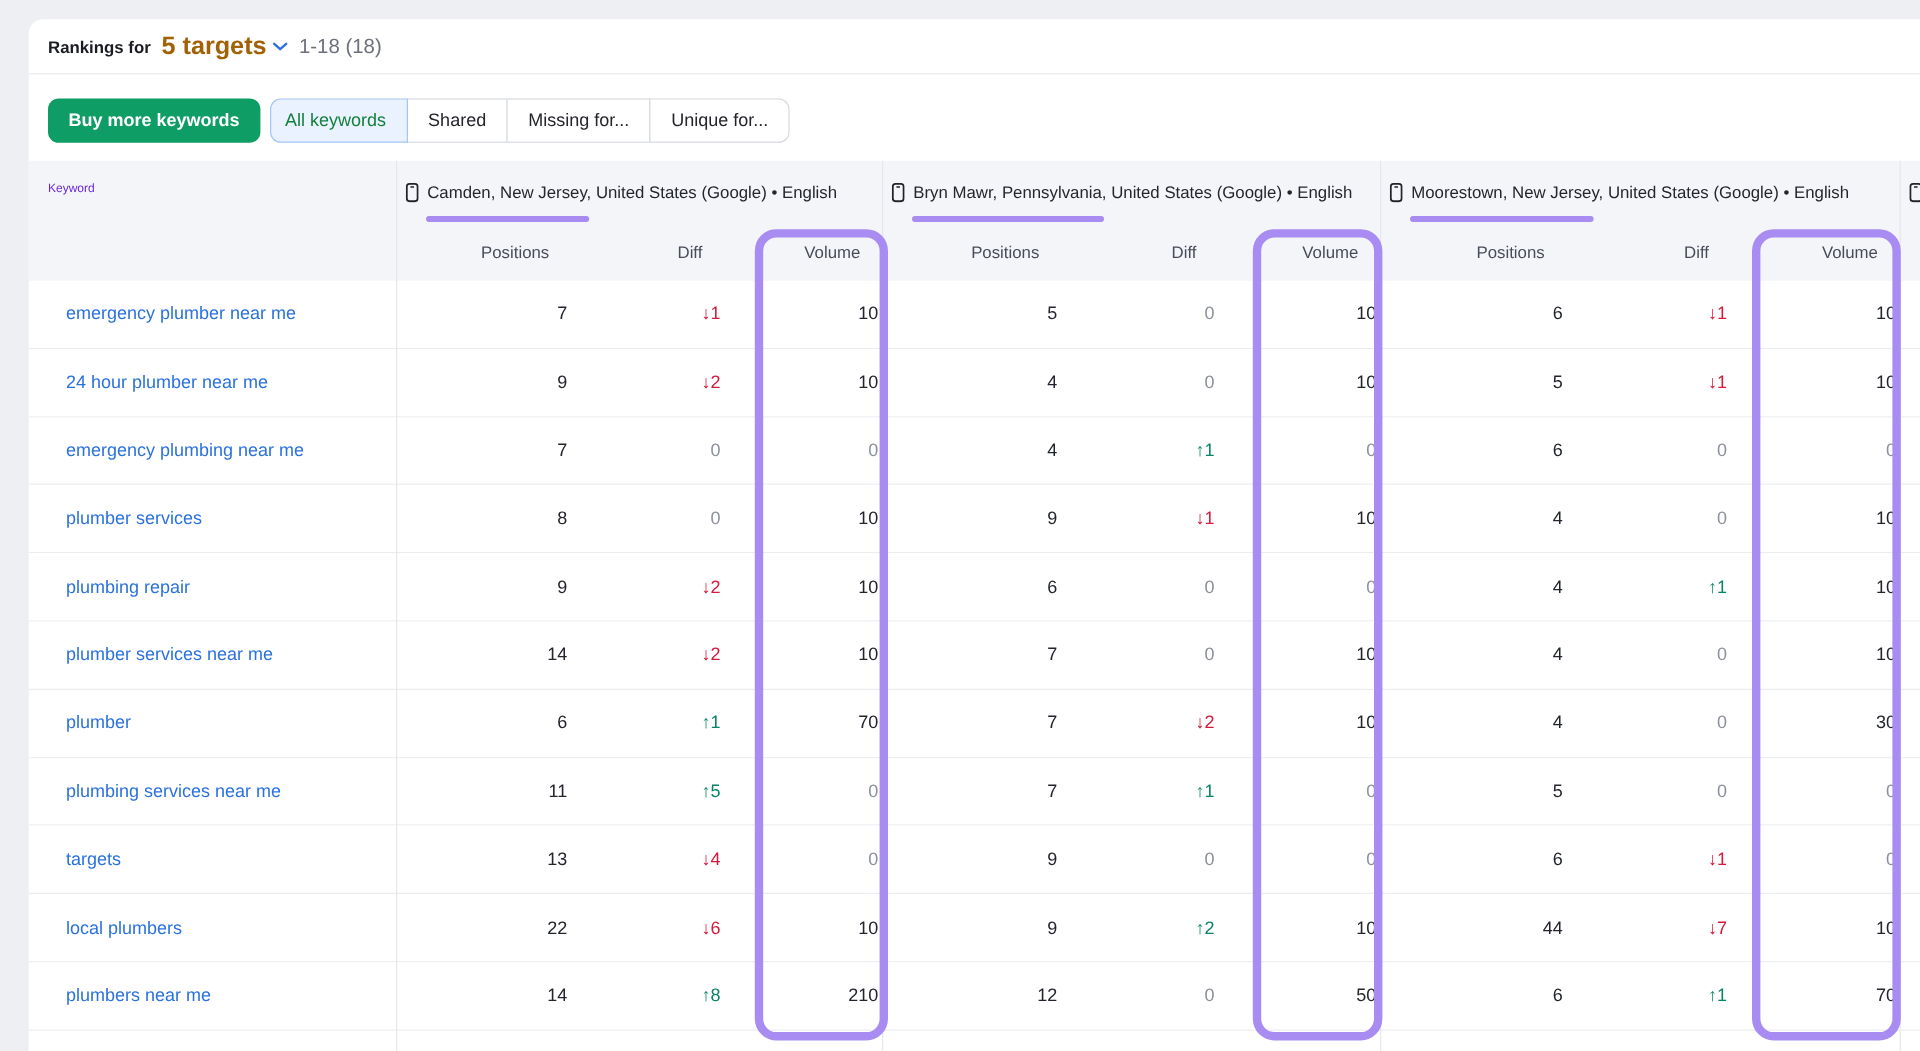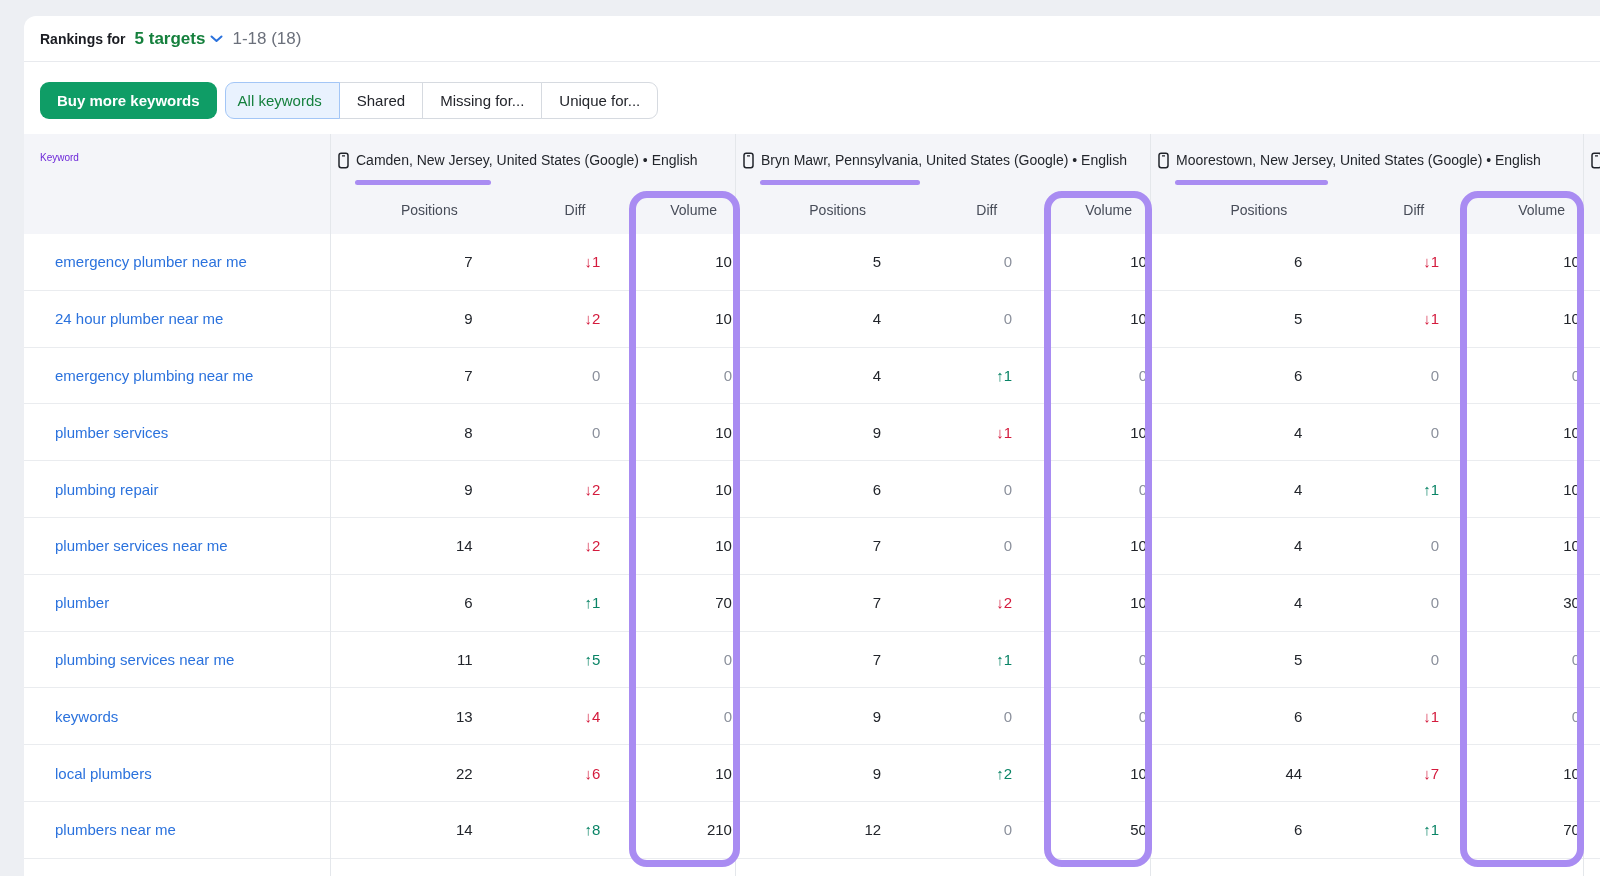--- a/index.html
+++ b/index.html
@@ -4,21 +4,21 @@
 <style>
   * { margin:0; padding:0; box-sizing:border-box; }
   body { font-family:"Liberation Sans", sans-serif; }
   .page { position:relative; width:1600px; height:876px; background:#edeff3; overflow:hidden; }
   .card { position:absolute; left:24px; top:16px; right:0; bottom:0; background:#fff; border-top-left-radius:12px; overflow:hidden; }
 
   
   .card-header { height:46px; display:flex; align-items:center; gap:9px; padding-left:16px; border-bottom:1px solid #e8eaee; }
   .title-prefix { font-size:14px; font-weight:bold; color:#1a1c22; }
   .targets-btn { display:flex; align-items:center; gap:5px; cursor:pointer; }
-  .targets-label { font-size:17px; font-weight:bold; color:#15803d; }
+  .targets-label { font-size:21px; font-weight:bold; color:#a16207; }
   .range-label { font-size:17px; color:#6b707b; }
 
   
   .toolbar { margin:20px 0 0 16px; display:flex; gap:8px; height:37px; }
   .buy-btn { background:#0f9d66; color:#fff; font-size:15px; font-weight:bold; border:none; border-radius:9px; padding:0 17px; height:37px; cursor:pointer; font-family:inherit; }
   .tab-group { display:flex; }
   .tab { background:#fff; border:1px solid #d6dae0; font-size:15px; color:#23252b; padding:0 17px; height:37px; display:flex; align-items:center; cursor:pointer; margin-left:-1px; font-family:inherit; }
   .tab:first-child { margin-left:0; border-radius:9px 0 0 9px; }
   .tab:last-child { border-radius:0 9px 9px 0; }
   .tab.active { background:#e9f2fe; border-color:#a3c6f6; color:#15803d; position:relative; z-index:1; border-radius:9px 0 0 9px;padding-left:12px; }
@@ -378,21 +378,21 @@
         <span class="c-pos">5</span>
         <span class="c-diff zero">0</span>
         <span class="c-vol zero">0</span>
       </div>
     </div>
     <div class="group g4"></div>
   </div>
 
   <div class="trow">
     <div class="kw-cell">
-      <a class="kw-link">keywords</a>
+      <a class="kw-link">targets</a>
     </div>
     <div class="group g1">
       <div class="metrics">
         <span class="c-pos">13</span>
         <span class="c-diff down">↓4</span>
         <span class="c-vol zero">0</span>
       </div>
     </div>
     <div class="group g2">
       <div class="metrics">

